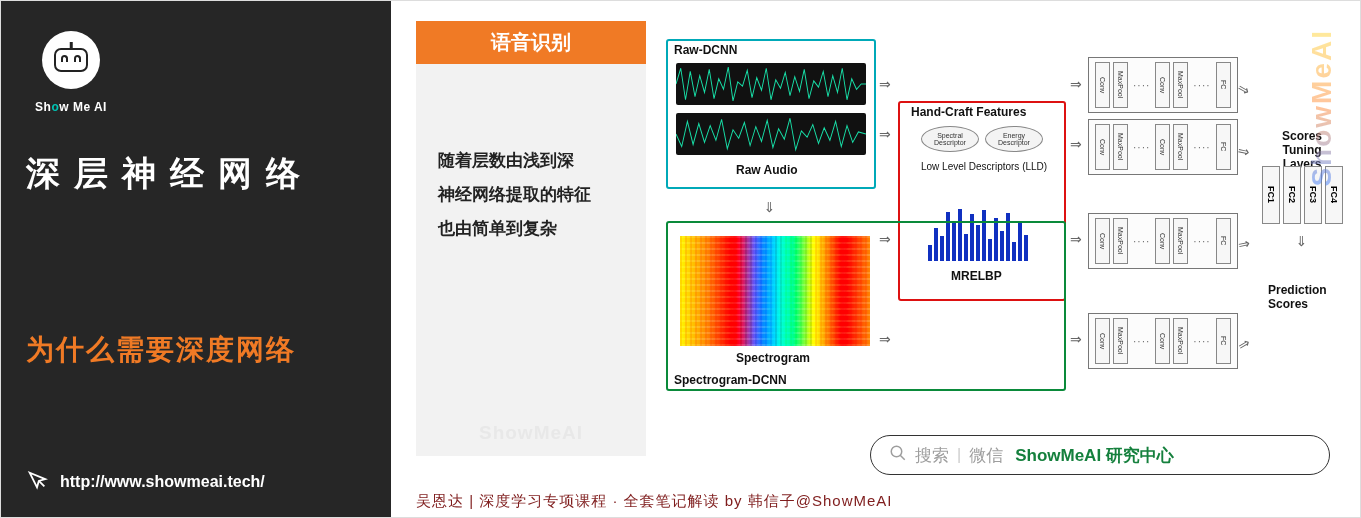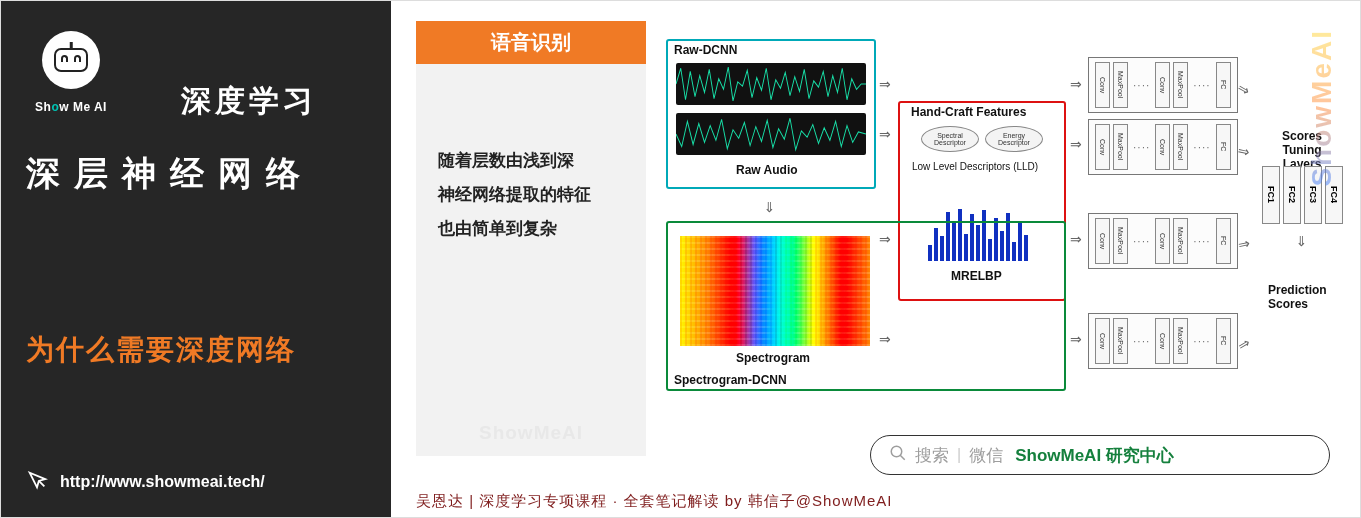--- a/index.html
+++ b/index.html
@@ -32,21 +32,21 @@
   .search-divider { color:#ccc; }
   .search-label2 { font-weight:bold; font-size:17px; color:#15803d; margin-left:4px; }
   .vwm { position:absolute; right:22px; top:28px; writing-mode: vertical-rl; text-orientation: mixed; transform: rotate(180deg); font-size:28px; font-weight:bold; letter-spacing:2px; background: linear-gradient(180deg,#3b7cff,#ff8a3b,#ffd93b); -webkit-background-clip: text; background-clip: text; color: transparent; opacity:.5; }
 
   
   .diag-box { position:absolute; border:2px solid; border-radius:3px; }
   .blue-box   { border-color:#00a9b8; }
   .red-box    { border-color:#d11; }
   .green-box  { border-color:#0a8a3a; }
   .dlabel { position:absolute; font-size:12px; font-weight:bold; color:#111; }
-  .dlabel.sm { font-size:10px; font-weight:normal; }
+  .dlabel.sm { font-size:10px; font-weight:normal;margin-left:9px; }
   .wave-body { position:absolute; background:#111; border-radius:2px; overflow:hidden; display:flex; align-items:center; }
   .wave-body svg { width:100%; height:100%; }
   .spectro { position:absolute; background:linear-gradient(90deg,#ffe13b,#ff8a3b,#d11,#3b7cff,#0fa,#ffe13b,#d11,#ff8a3b); filter: contrast(1.2) saturate(1.4); }
   .spectro::after { content:""; position:absolute; inset:0; background:repeating-linear-gradient(90deg, rgba(0,0,0,.1) 0 2px, transparent 2px 5px), repeating-linear-gradient(0deg, rgba(255,255,255,.15) 0 2px, transparent 2px 6px); }
   .lld-desc { position:absolute; display:flex; gap:6px; justify-content:center; width:100%; }
   .ellipse { width:58px; height:26px; border:1px solid #888; border-radius:50%; font-size:7px; display:flex; align-items:center; justify-content:center; text-align:center; background:#f4f4f4; color:#333; line-height:1; padding:2px; }
   .bars { position:absolute; display:flex; align-items:flex-end; gap:2px; }
   .bars span { width:4px; background:#1030c0; }
   .netblock { position:absolute; border:1.5px solid #777; display:flex; align-items:center; gap:3px; padding:4px 6px; background:#fcfcfc; }
   .layer { width:15px; height:46px; border:1px solid #888; background:#f7f7f7; font-size:7px; writing-mode:vertical-rl; text-orientation:mixed; display:flex; align-items:center; justify-content:center; color:#333; }
@@ -68,21 +68,20 @@
           <div class="robot-eyes">
               <span></span>
               <span></span>
             </div>
         </div>
       </div>
       <div class="logo-text">
         <span>Sh</span><span class="o">o</span><span>w Me AI</span>
       </div>
     </div>
-    <div class="title1">深度学习</div>
     <div class="title2">深层神经网络</div>
     <div class="title3">为什么需要深度网络</div>
     <div class="footer-link">
       <span class="cursor-icon">
         <svg viewBox="0 0 24 24" fill="none" stroke="#fff" stroke-width="2">
             <path d="M4 4 L12 20 L14 13 L21 11 Z"></path>
             <path d="M14 13 L20 19"></path>
           </svg>
       </span>
       <span>http://www.showmeai.tech/</span>

